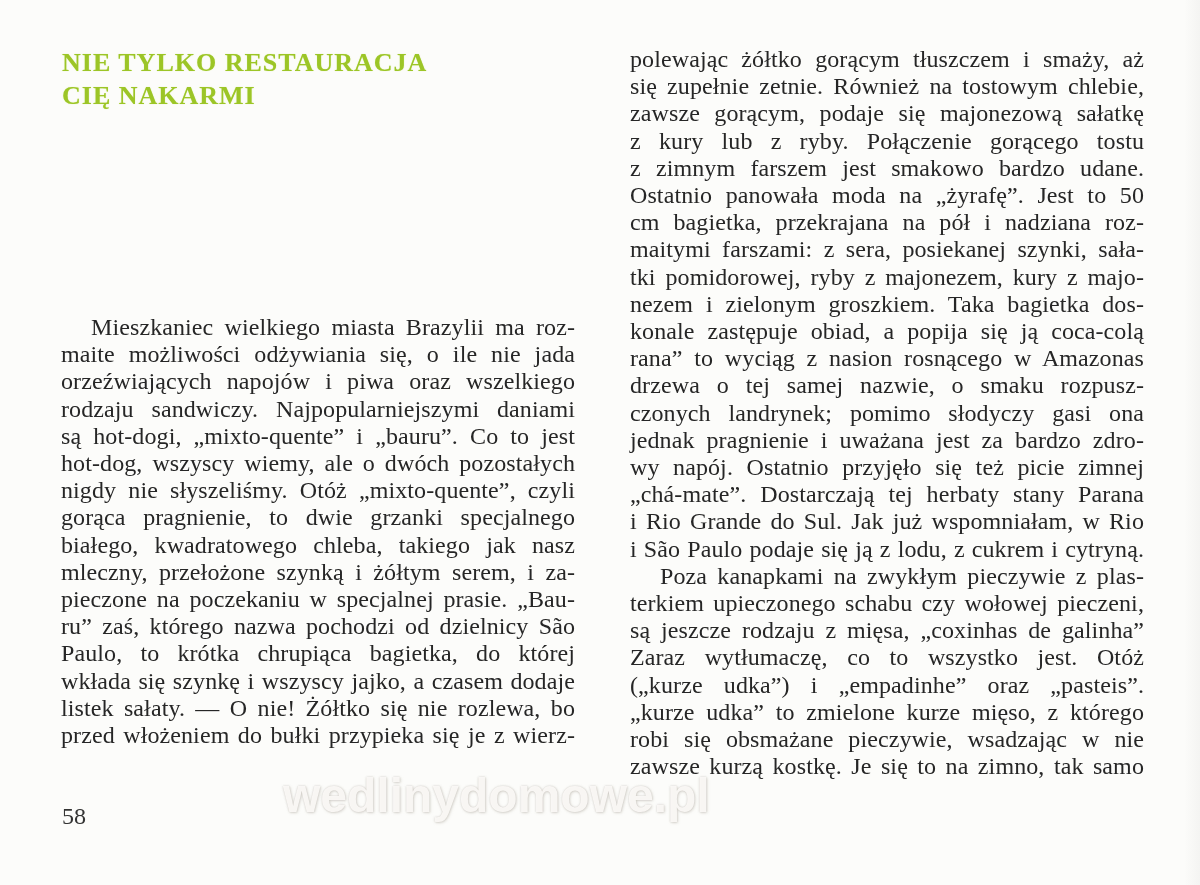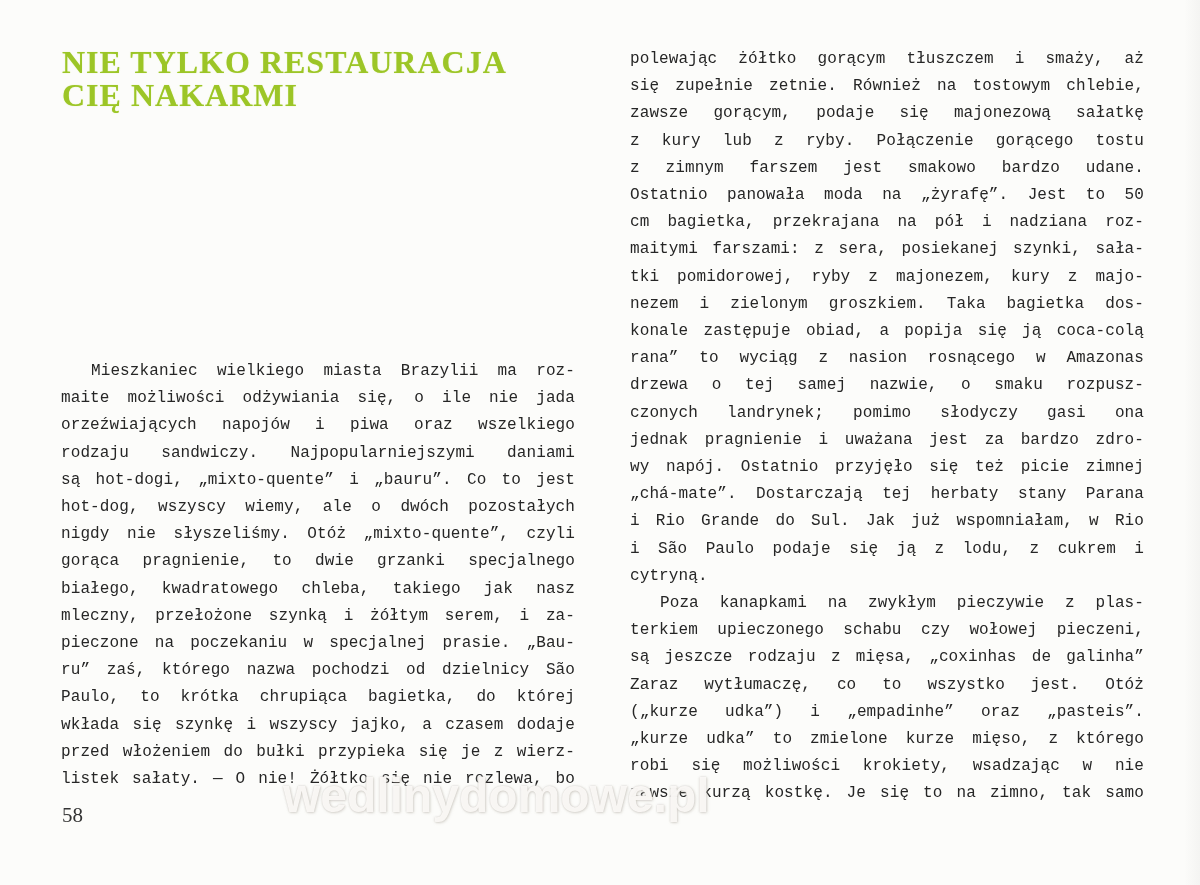--- a/index.html
+++ b/index.html
@@ -20,46 +20,45 @@
     content: '';
     position: absolute; right: 0; top: 0;
     width: 16px; height: 100%;
     background: linear-gradient(to right, rgba(0,0,0,0), rgba(120,120,115,0.06));
     pointer-events: none;
   }
   .heading {
     position: absolute;
     left: 62px; top: 46px;
     font-weight: bold;
-    font-size: 32px;
+    font-size: 26px;
     line-height: 33px;
     letter-spacing: 1px;
     text-shadow: 0 0 1px rgba(180,220,60,0.55);
   }
   .col {
     position: absolute;
     width: 514px;
-    font-size: 16px;
+    font-size: 24px;
     line-height: 27.2px;
     letter-spacing: 0.1px;
-    font-family: Liberation Mono, monospace;
   }
-  .col-left  { left: 61px;  top: 314px; margin-top: 44px; }
+  .col-left  { left: 61px;  top: 314px; }
   .col-right { left: 630px; top: 46px;  }
   .para { margin: 0; }
   .line {
     text-align: justify;
     text-align-last: justify;
     white-space: normal;
   }
   .para.indent .line:first-child { padding-left: 30px; }
   .pagenum {
     position: absolute;
     left: 62px; top: 803px;
-    font-size: 21px;
+    font-size: 24px;
     color: #333;
   }
   .watermark {
     position: absolute;
     left: 283px; top: 756px;
     font-family: "Liberation Sans", sans-serif;
     font-weight: bold;
     font-size: 48px;
     line-height: 80px;
     letter-spacing: 0px;
@@ -91,22 +90,22 @@
         <div class="line">są hot-dogi, „mixto-quente” i „bauru”. Co to jest</div>
         <div class="line">hot-dog, wszyscy wiemy, ale o dwóch pozostałych</div>
         <div class="line">nigdy nie słyszeliśmy. Otóż „mixto-quente”, czyli</div>
         <div class="line">gorąca pragnienie, to dwie grzanki specjalnego</div>
         <div class="line">białego, kwadratowego chleba, takiego jak nasz</div>
         <div class="line">mleczny, przełożone szynką i żółtym serem, i za-</div>
         <div class="line">pieczone na poczekaniu w specjalnej prasie. „Bau-</div>
         <div class="line">ru” zaś, którego nazwa pochodzi od dzielnicy São</div>
         <div class="line">Paulo, to krótka chrupiąca bagietka, do której</div>
         <div class="line">wkłada się szynkę i wszyscy jajko, a czasem dodaje</div>
+        <div class="line">listek sałaty. — O nie! Żółtko się nie rozlewa, bo</div>
         <div class="line">przed włożeniem do bułki przypieka się je z wierz-</div>
-        <div class="line">listek sałaty. — O nie! Żółtko się nie rozlewa, bo</div>
       </div>
   </div>
 
   <div class="col col-right">
     <div class="para">
         <div class="line">polewając żółtko gorącym tłuszczem i smaży, aż</div>
         <div class="line">się zupełnie zetnie. Również na tostowym chlebie,</div>
         <div class="line">zawsze gorącym, podaje się majonezową sałatkę</div>
         <div class="line">z kury lub z ryby. Połączenie gorącego tostu</div>
         <div class="line">z zimnym farszem jest smakowo bardzo udane.</div>
@@ -125,21 +124,21 @@
         <div class="line">i Rio Grande do Sul. Jak już wspomniałam, w Rio</div>
         <div class="line">i São Paulo podaje się ją z lodu, z cukrem i cytryną.</div>
       </div>
     <div class="para indent">
         <div class="line">Poza kanapkami na zwykłym pieczywie z plas-</div>
         <div class="line">terkiem upieczonego schabu czy wołowej pieczeni,</div>
         <div class="line">są jeszcze rodzaju z mięsa, „coxinhas de galinha”</div>
         <div class="line">Zaraz wytłumaczę, co to wszystko jest. Otóż</div>
         <div class="line">(„kurze udka”) i „empadinhe” oraz „pasteis”.</div>
         <div class="line">„kurze udka” to zmielone kurze mięso, z którego</div>
-        <div class="line">robi się możliwości krokiety, wsadzając w nie</div>
+        <div class="line">robi się obsmażane pieczywie, wsadzając w nie</div>
         <div class="line">zawsze kurzą kostkę. Je się to na zimno, tak samo</div>
       </div>
   </div>
 
   <div class="pagenum">58</div>
 
   <div class="watermark">wedlinydomowe.pl</div>
 
 </div>
 

